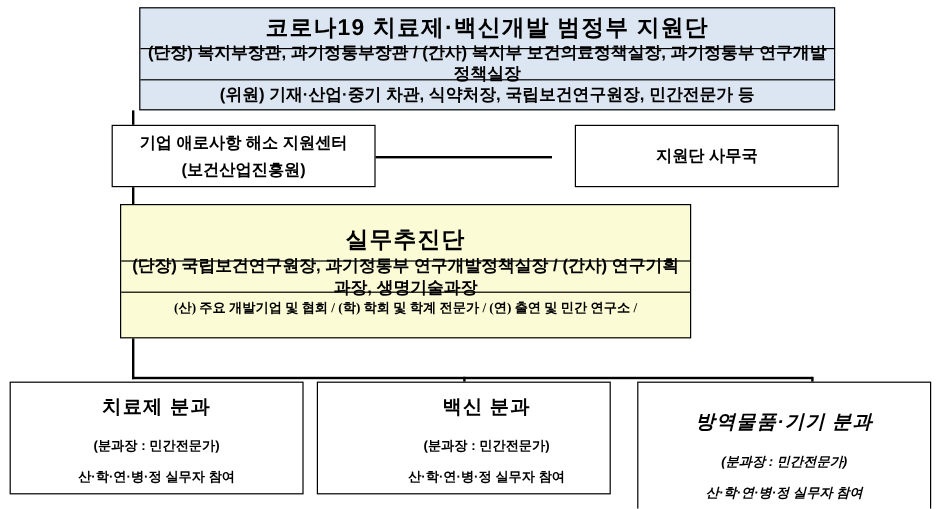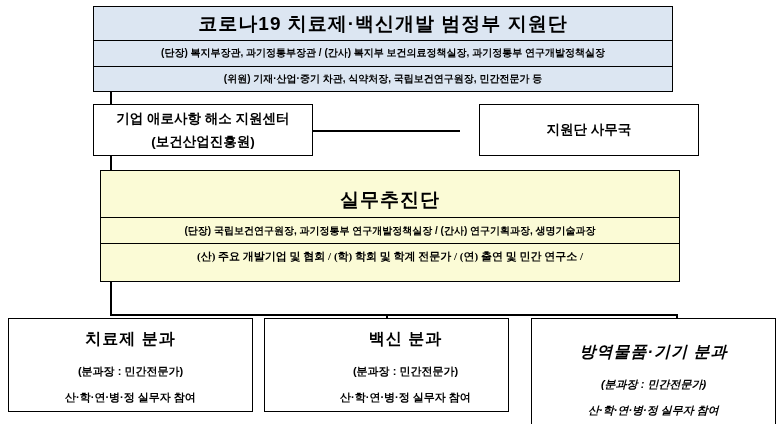--- a/index.html
+++ b/index.html
@@ -38,21 +38,21 @@
   }
   .divider-top {
     border-top: 1.2px solid #000000;
   }
   .title {
     font-size: 19px;
     font-weight: bold;
     letter-spacing: 1px;
   }
   .sub {
-    font-size: 10px;
+    font-size: 14px;
     font-weight: bold;
   }
   .sub-small {
     font-size: 11px;
     font-weight: bold;
     font-family: Liberation Serif, serif;
   }
   .hq {
     background: #dce6f2;
   }
@@ -77,40 +77,40 @@
     background: #000000;
   }
   .v { width: 1.5px; }
   .h { height: 1.5px; }
 </style>
 </head>
 <body>
 
 <div id="canvas">
 
-  <div class="box hq" style="left:93px; top:6px; width:580px; height:86px;">
+  <div class="box hq" style="left:116px; top:6px; width:580px; height:86px;">
     <div class="row title" style="height:34px;">코로나19 치료제·백신개발 범정부 지원단</div>
     <div class="row sub divider-top" style="height:26px;">(단장) 복지부장관, 과기정통부장관 / (간사) 복지부 보건의료정책실장, 과기정통부 연구개발정책실장</div>
     <div class="row sub divider-top" style="height:26px;">(위원) 기재·산업·중기 차관, 식약처장, 국립보건연구원장, 민간전문가 등</div>
   </div>
 
   <div class="connector v" style="left:110px; top:92px; height:78px;"></div>
 
   <div class="connector h" style="left:110px; top:130px; width:350px;"></div>
 
   <div class="box" style="left:93px; top:104px; width:220px; height:52px;">
     <div class="row plain-line" style="height:24px;">기업 애로사항 해소 지원센터</div>
     <div class="row plain-line" style="height:22px;">(보건산업진흥원)</div>
   </div>
 
   <div class="box" style="left:479px; top:104px; width:220px; height:52px;">
     <div class="row plain-line" style="height:48px;">지원단 사무국</div>
   </div>
 
-  <div class="box wg" style="left:100px; top:170px; width:580px; height:112px;">
+  <div class="box wg" style="left:100px; top:170px; width:476px; height:112px;">
     <div class="row title" style="height:34px;">실무추진단</div>
     <div class="row sub divider-top" style="height:26px;">(단장) 국립보건연구원장, 과기정통부 연구개발정책실장 / (간사) 연구기획과장, 생명기술과장</div>
     <div class="row sub-small divider-top" style="height:26px;">(산) 주요 개발기업 및 협회 / (학) 학회 및 학계 전문가 / (연) 출연 및 민간 연구소 /</div>
   </div>
 
   <div class="connector v" style="left:110px; top:282px; height:34px;"></div>
 
   <div class="connector h" style="left:110px; top:314px; width:567px;"></div>
 
   <div class="connector v" style="left:386px; top:314px; height:10px;"></div>

